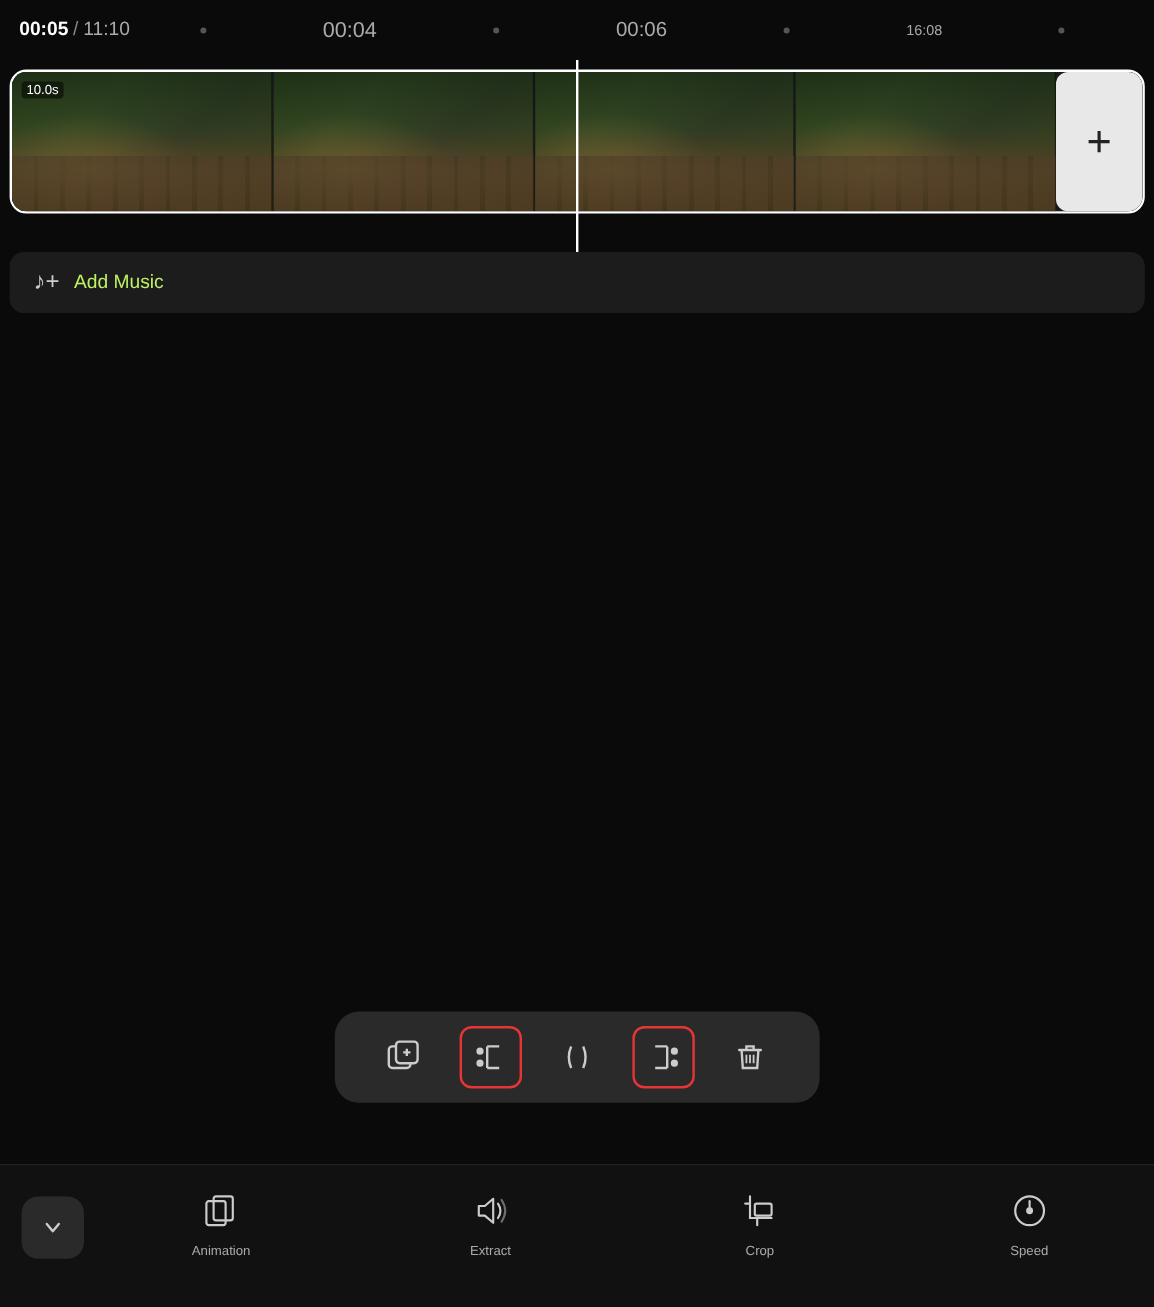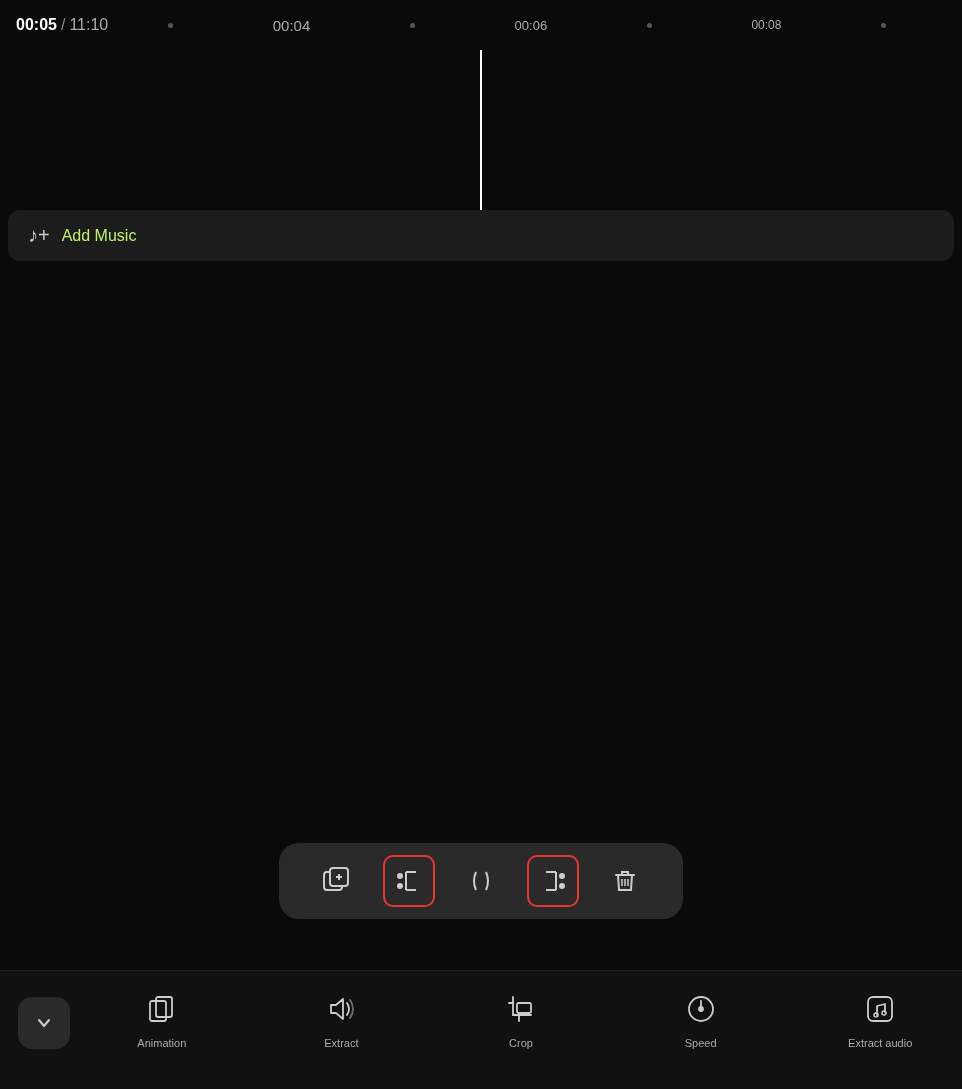--- a/index.html
+++ b/index.html
@@ -289,33 +289,58 @@
 <div class="page-layout">
 
   <div class="timeline-header">
     <div style="display:flex; align-items:center; gap:2px;">
       <span class="time-current">00:05</span>
       <span class="time-separator">/</span>
       <span class="time-total">11:10</span>
     </div>
     <div style="flex:1; display:flex; justify-content:space-around; align-items:center; padding: 0 10px;">
       <span class="dot"></span>
-      <span style="font-size:15px;color:#aaa;position:relative;">00:04</span>
+      <span style="font-size:18px;color:#aaa;position:relative;">00:04</span>
       <span class="dot"></span>
-      <span style="font-size:13px;color:#aaa;">00:06</span>
+      <span style="font-size:17px;color:#aaa;">00:06</span>
       <span class="dot"></span>
-      <span style="font-size:12px;color:#aaa;">00:08</span>
+      <span style="font-size:12px;color:#aaa;">16:08</span>
       <span class="dot"></span>
     </div>
   </div>
 
   <div class="timeline-area">
 
     <div class="playhead"></div>
 
+    <div class="video-strip-container">
+      <div class="video-strip">
+
+        <div class="video-frame">
+          <span class="duration-badge">10.0s</span>
+          <div class="video-frame-divider"></div>
+        </div>
+
+        <div class="video-frame" style="border-left:1px solid rgba(0,0,0,0.3);">
+          <div class="video-frame-divider"></div>
+        </div>
+
+        <div class="video-frame" style="border-left:1px solid rgba(0,0,0,0.3);">
+          <div class="video-frame-divider"></div>
+        </div>
+
+        <div class="video-frame" style="border-left:1px solid rgba(0,0,0,0.3);">
+          <div class="video-frame-divider"></div>
+        </div>
+
+        <div class="add-clip-btn">
+          <span>+</span>
+        </div>
+      </div>
+    </div>
   </div>
 
   <div class="add-music-bar">
     <span class="music-icon">♪+</span>
     <span class="add-music-text">Add Music</span>
   </div>
 
   <div style="flex:1; background:#0a0a0a;"></div>
 
   <div class="trim-toolbar">
@@ -430,30 +455,17 @@
 
             <circle cx="16" cy="16" r="12" stroke="#cccccc" stroke-width="1.8" fill="none"></circle>
             <circle cx="16" cy="16" r="2" fill="#cccccc"></circle>
 
             <line x1="16" y1="16" x2="16" y2="8" stroke="#cccccc" stroke-width="1.8" stroke-linecap="round"></line>
           </svg>
         </div>
         <span class="bottom-tool-label">Speed</span>
       </div>
 
-      <div class="bottom-tool-item">
-        <div class="bottom-tool-icon">
-          <svg viewBox="0 0 32 32">
-
-            <rect x="4" y="4" width="24" height="24" rx="5" stroke="#cccccc" stroke-width="1.8" fill="none"></rect>
-
-            <path d="M13 22 L13 13 L21 11 L21 19" stroke="#cccccc" stroke-width="1.8" fill="none" stroke-linecap="round" stroke-linejoin="round"></path>
-            <circle cx="12" cy="22" r="2" stroke="#cccccc" stroke-width="1.5" fill="none"></circle>
-            <circle cx="20" cy="20" r="2" stroke="#cccccc" stroke-width="1.5" fill="none"></circle>
-          </svg>
-        </div>
-        <span class="bottom-tool-label">Extract audio</span>
-      </div>
 
     </div>
   </div>
 
 </div>
 
 </body></html>

